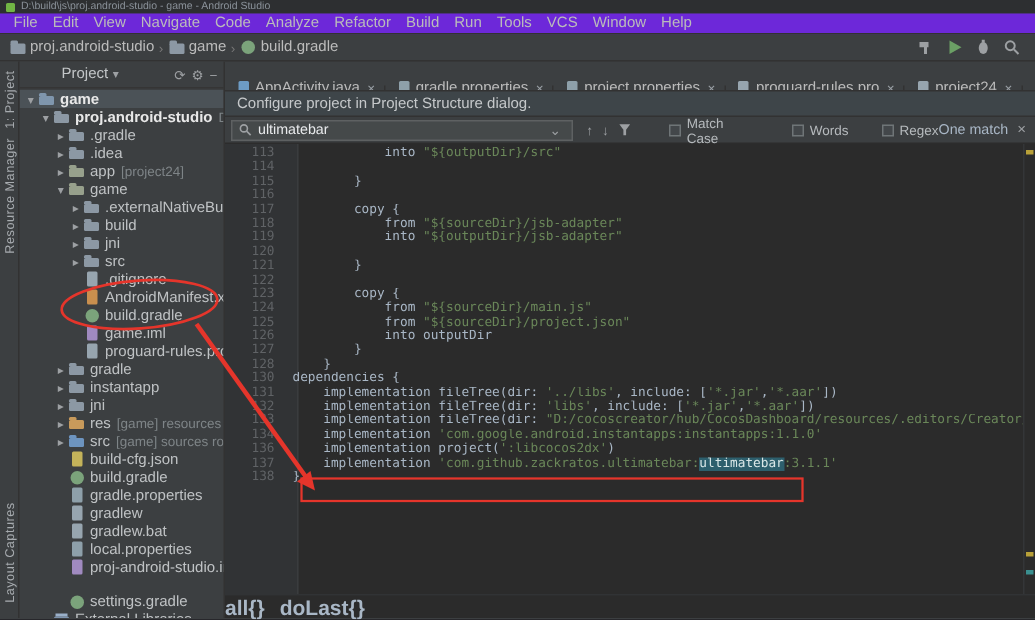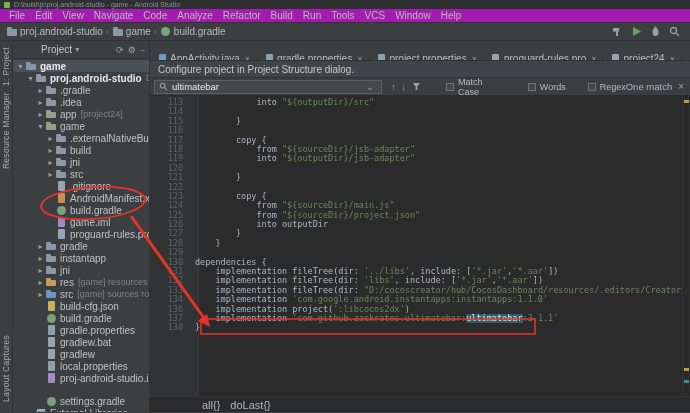--- a/index.html
+++ b/index.html
@@ -7,21 +7,21 @@
   .app {
     position:relative; width:690px; height:413px; overflow:hidden;
     background:#3c3f41; color:#bbbbbb;
     font-family:"Liberation Sans", sans-serif; font-size:10px;
     user-select:none;
   }
   
   .titlebar { height:9px; background:#2d2f31; display:flex; align-items:center; padding:0 4px;
               font-size:7px; color:#8a9199; white-space:nowrap; overflow:hidden; }
   .titlebar .appicon { width:6px; height:6px; background:#71b544; border-radius:1px; margin-right:4px; flex:none; }
-  .menubar { height:14px; background:#a21caf; display:flex; align-items:center; padding:0 4px; border-bottom:1px solid #323232; }
+  .menubar { height:14px; background:#6d28d9; display:flex; align-items:center; padding:0 4px; border-bottom:1px solid #323232; }
   .menu-item { padding:0 5px; font-size:10px; color:#bbbbbb; cursor:default; }
   .navbar { height:18px; background:#3c3f41; border-bottom:1px solid #323232; display:flex; align-items:center; padding:0 6px; }
   .crumb { display:flex; align-items:center; color:#bbbbbb; }
   .crumb-sep { color:#777; margin:0 3px; font-size:9px; }
   .nav-right { margin-left:auto; display:flex; align-items:center; gap:8px; padding-right:4px; }
   .nav-right svg { display:block; }
   
   .main { display:flex; height:371px; }
   .strip { width:13px; background:#3c3f41; border-right:1px solid #323232; position:relative; flex:none; }
   .vlabel { writing-mode:vertical-rl; transform:rotate(180deg); font-size:8.5px; color:#a7abaf;
@@ -84,22 +84,22 @@
   .codelines { position:absolute; left:0; top:2px; right:8px; }
   .cl { display:flex; height:9.4px; line-height:9.4px; font-size:8.5px; }
   .ln { width:41px; padding-right:8px; text-align:right; color:#606366; flex:none; }
   .ct { white-space:pre; padding-left:4px; overflow:hidden; }
   .pl   { color:#a9b7c6; }
   .str  { color:#6a8759; }
   .strh { color:#cabb6a; background:#5f5833; }
   .match{ color:#d9e7e7; background:#2d5f6d; }
   .stripe { position:absolute; right:0; top:0; bottom:0; width:8px; background:#2b2b2b; border-left:1px solid #343638; }
   .mark { position:absolute; left:1px; width:5px; height:3px; }
-  .breadcrumbs { height:16px; background:#2b2b2b; display:flex; align-items:center; padding-left:52px; flex:none;
-                 border-top:1px solid #313335; color:#a9b7c6; font-size:11px; gap:10px; }
+  .breadcrumbs { height:16px; background:#2b2b2b; display:flex; align-items:center; flex:none;
+                 border-top:1px solid #313335; color:#a9b7c6; font-size:14px; gap:10px;font-weight:bold; }
   
   .overlay { position:absolute; inset:0; pointer-events:none; z-index:50; }
 </style>
 </head>
 <body>
 
 <div class="app">
 
   <div class="titlebar">
     <span class="appicon"></span>
@@ -292,27 +292,27 @@
             <span class="ic ic-gradle"></span>
             <span class="tlabel">build.gradle</span>
           </div>
           <div class="trow" style="padding-left: 23px;">
             <span class="arrow"></span>
             <span class="ic ic-props"></span>
             <span class="tlabel">gradle.properties</span>
           </div>
           <div class="trow" style="padding-left: 23px;">
             <span class="arrow"></span>
+            <span class="ic ic-txt"></span>
+            <span class="tlabel">gradlew</span>
+          </div>
+          <div class="trow" style="padding-left: 23px;">
+            <span class="arrow"></span>
             <span class="ic ic-bat"></span>
             <span class="tlabel">gradlew.bat</span>
-          </div>
-          <div class="trow" style="padding-left: 23px;">
-            <span class="arrow"></span>
-            <span class="ic ic-txt"></span>
-            <span class="tlabel">gradlew</span>
           </div>
           <div class="trow" style="padding-left: 23px;">
             <span class="arrow"></span>
             <span class="ic ic-props"></span>
             <span class="tlabel">local.properties</span>
           </div>
           <div class="trow" style="padding-left: 23px;">
             <span class="arrow"></span>
             <span class="ic ic-iml"></span>
             <span class="tlabel">proj-android-studio.iml</span>
@@ -458,24 +458,20 @@
             </div>
             <div class="cl">
               <span class="ln">127</span>
               <span class="ct"><span class="pl">        }</span></span>
             </div>
             <div class="cl">
               <span class="ln">128</span>
               <span class="ct"><span class="pl">    }</span></span>
             </div>
             <div class="cl">
-              <span class="ln">129</span>
-              <span class="ct"></span>
-            </div>
-            <div class="cl">
               <span class="ln">130</span>
               <span class="ct"><span class="pl">dependencies {</span></span>
             </div>
             <div class="cl">
               <span class="ln">131</span>
               <span class="ct"><span class="pl">    implementation fileTree(dir: </span><span class="str">'../libs'</span><span class="pl">, include: [</span><span class="str">'*.jar'</span><span class="pl">,</span><span class="str">'*.aar'</span><span class="pl">])</span></span>
             </div>
             <div class="cl">
               <span class="ln">132</span>
               <span class="ct"><span class="pl">    implementation fileTree(dir: </span><span class="str">'libs'</span><span class="pl">, include: [</span><span class="str">'*.jar'</span><span class="pl">,</span><span class="str">'*.aar'</span><span class="pl">])</span></span>

